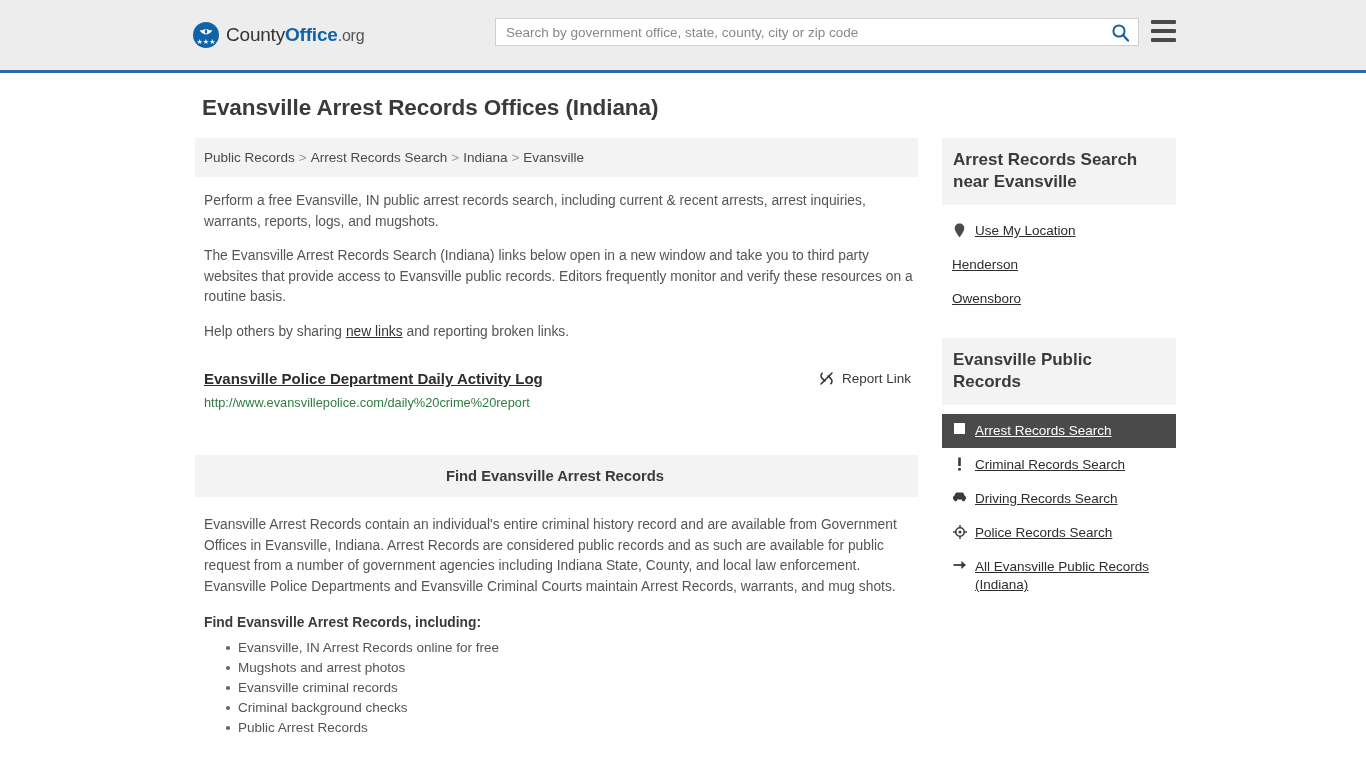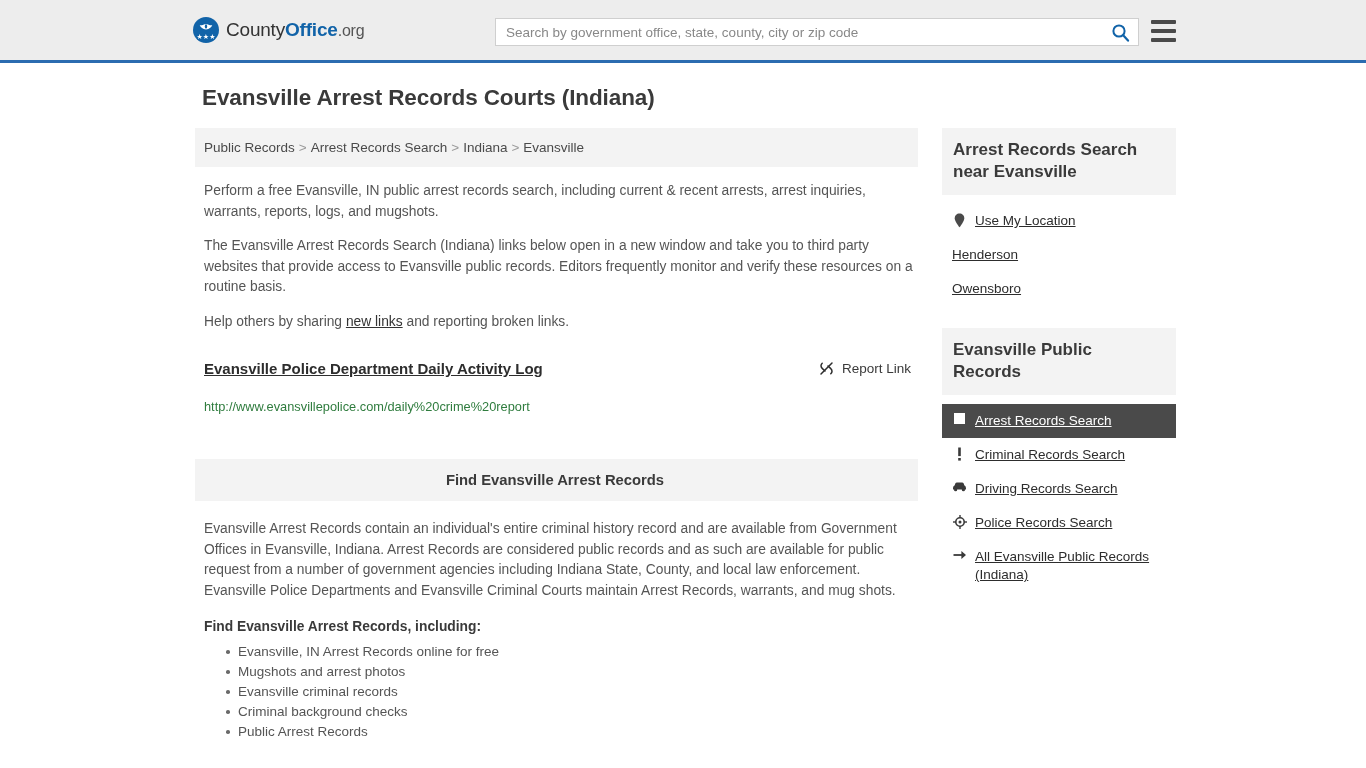--- a/index.html
+++ b/index.html
@@ -6,21 +6,21 @@
   html, body {
     margin: 0; padding: 0;
     width: 1366px; height: 768px;
     background: #ffffff;
     font-family: "Liberation Sans", sans-serif;
     overflow: hidden;
   }
 
   
   .site-header {
-    height: 63px;
+    height: 73px;
     background: #ededed;
     border-bottom: 3px solid #2b6cb0;
     display: flex;
     align-items: center;
     position: relative;
   }
   .brand {
     display: flex;
     align-items: center;
     margin-left: 193px;
@@ -167,21 +167,21 @@
     font-size: 13.5px;
     color: #3a3a3a;
     white-space: nowrap;
     margin-right: 7px;
     cursor: pointer;
     padding-top: 1px;
   }
   .result-url {
     font-size: 12.8px;
     color: #2f7c3e;
-    margin-top: 20px;
+    margin-top: 6px;
     line-height: 16px;
   }
   .result-desc {
     font-size: 13.8px;
     line-height: 24.5px;
     color: #555555;
     margin-top: 2px;
     max-width: 712px;
   }
 
@@ -304,21 +304,21 @@
   </div>
 
   <div class="hamburger">
     <span></span>
     <span></span>
     <span></span>
   </div>
 </div>
 
 <div class="page">
-  <h1 class="page-title">Evansville Arrest Records Courts (Indiana)</h1>
+  <h1 class="page-title">Evansville Arrest Records Offices (Indiana)</h1>
 
   <div class="cols">
 
     <div class="col-main">
 
       <nav class="breadcrumb">
         <a href="#">Public Records</a><span class="sep">&gt;</span><a href="#">Arrest Records Search</a><span class="sep">&gt;</span><a href="#">Indiana</a><span class="sep">&gt;</span><a href="#">Evansville</a>
       </nav>
 
       <p class="para">Perform a free Evansville, IN public arrest records search, including current &amp; recent arrests, arrest inquiries, warrants, reports, logs, and mugshots.</p>

